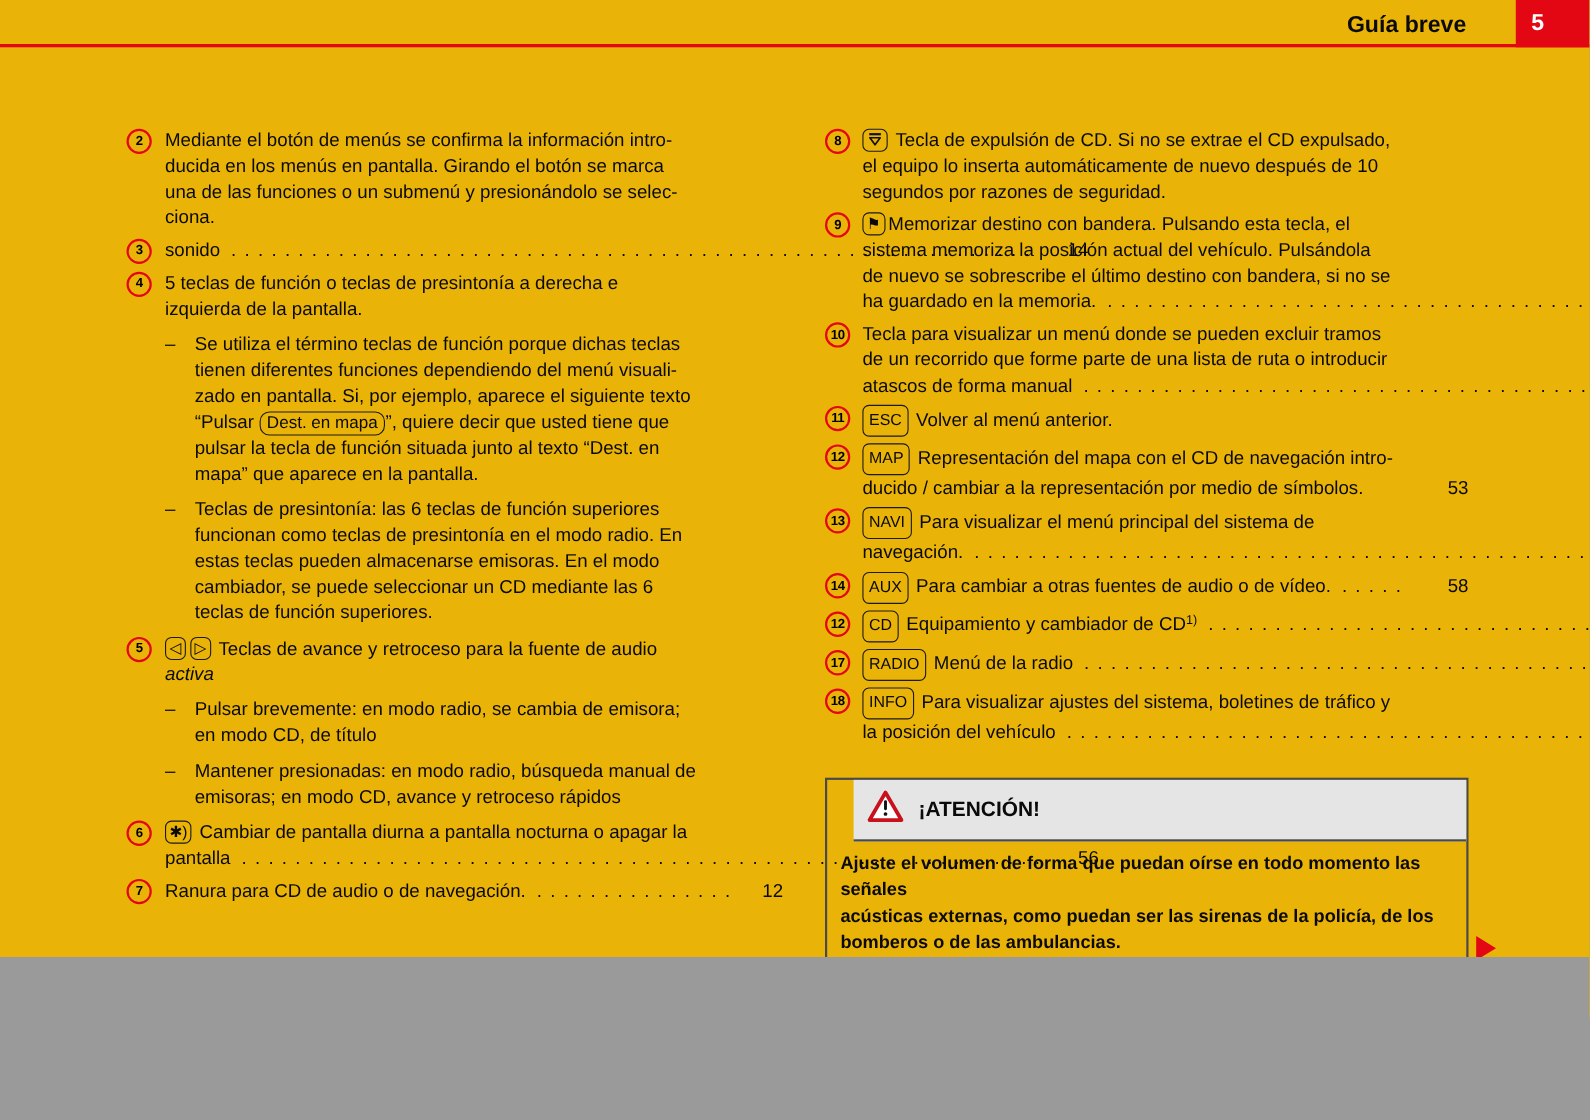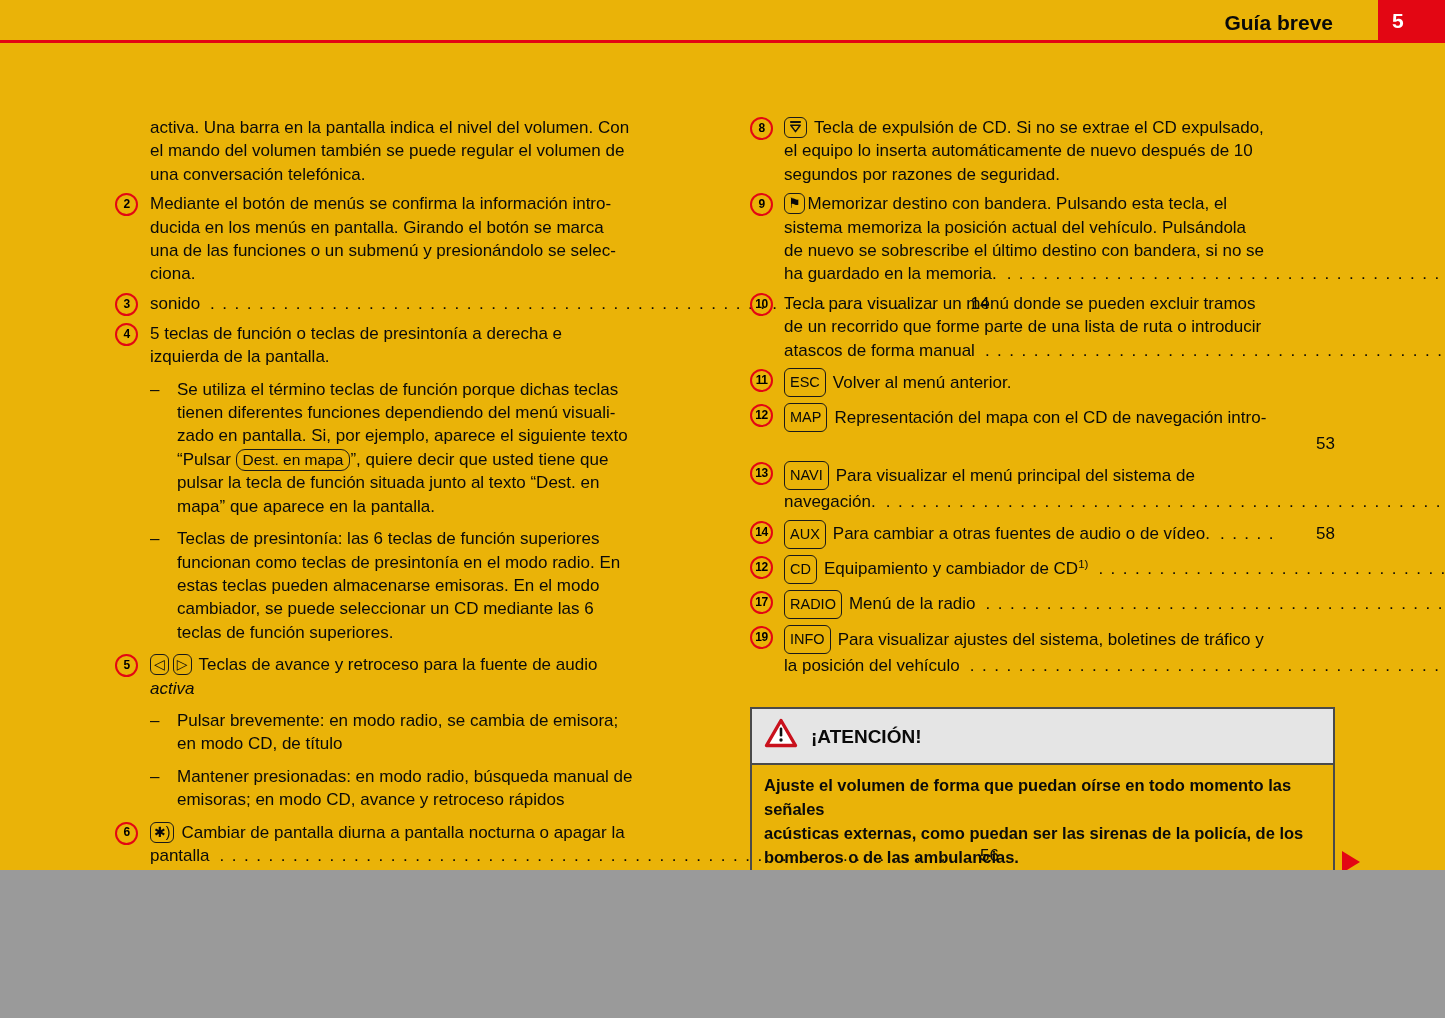--- a/index.html
+++ b/index.html
@@ -43,21 +43,21 @@
   .dots { flex: 1 1 auto; overflow: hidden; white-space: nowrap; letter-spacing: 7.5px;
           margin-left: 10px; margin-right: 2px; }
   .pg { flex: 0 0 auto; min-width: 44px; text-align: right; }
   .sup { position: relative; top: -6px; font-size: 11.5px; flex: 0 0 auto; }
 
   .sub { display: grid; grid-template-columns: 27px 1fr; margin: 9px 0 9px 35px; }
 
   
   .warnbox { position: relative; margin-top: 30px; border: 2px solid #4a4a4a; }
   .warnbox-head { display: flex; align-items: center; gap: 13px; background: #e5e5e5;
-                  border-bottom: 2px solid #4a4a4a; padding: 9px 12px 8px 12px; }
+                  border-bottom: 2px solid #4a4a4a; padding: 9px 12px 8px 12px; margin-left: 24px; }
   .warnbox-head .wtitle { font-size: 19px; font-weight: bold; }
   .warnbox-body { padding: 8px 12px 10px 12px; font-weight: bold; font-size: 16.5px;
                   line-height: 24px; white-space: pre-line; }
   .warn-arrow { position: absolute; right: -27px; bottom: 6px; width: 0; height: 0;
                 border-left: 18px solid var(--accent); border-top: 11px solid transparent;
                 border-bottom: 11px solid transparent; }
 
   
   .footnote { margin-top: 93px; }
   .footnote-rule { width: 212px; border-top: 2px solid #2a2a2a; }
@@ -70,26 +70,20 @@
 <div class="page">
 
   <div class="header-title">Guía breve</div>
   <div class="header-pagebox">
     <span>5</span>
   </div>
   <div class="header-rule"></div>
 
   <div class="col col-left">
 
-    <div class="entry">
-      <span></span>
-      <p class="txt">activa. Una barra en la pantalla indica el nivel del volumen. Con
-el mando del volumen también se puede regular el volumen de
-una conversación telefónica.</p>
-    </div>
 
     <div class="entry">
       <span>
           <span class="badge">
             <b>2</b>
           </span>
         </span>
       <p class="txt">Mediante el botón de menús se confirma la información intro-
 ducida en los menús en pantalla. Girando el botón se marca
 una de las funciones o un submenú y presionándolo se selec-
@@ -250,20 +244,21 @@
 
     <div class="entry">
       <span>
           <span class="badge">
             <b>12</b>
           </span>
         </span>
       <div>
         <p class="txt"><span class="keycap">MAP</span><span class="txt">Representación del mapa con el CD de navegación intro-</span></p>
         <div class="lead">
+          <span class="lt">ducido / cambiar a la representación por medio de símbolos.</span>
           <span class="dots"></span>
           <span class="pg">53</span>
         </div>
       </div>
     </div>
 
     <div class="entry">
       <span>
           <span class="badge">
             <b>13</b>
@@ -319,21 +314,21 @@
         <span class="keycap">RADIO</span>
         <span class="lt">Menú de la radio</span>
         <span class="dots">............................................................</span>
 
       </div>
     </div>
 
     <div class="entry">
       <span>
           <span class="badge">
-            <b>19</b>
+            <b>18</b>
           </span>
         </span>
       <div>
         <p class="txt"><span class="keycap">INFO</span><span class="txt">Para visualizar ajustes del sistema, boletines de tráfico y</span></p>
         <div class="lead">
           <span class="lt">la posición del vehículo</span>
           <span class="dots">............................................................</span>
 
         </div>
       </div>

